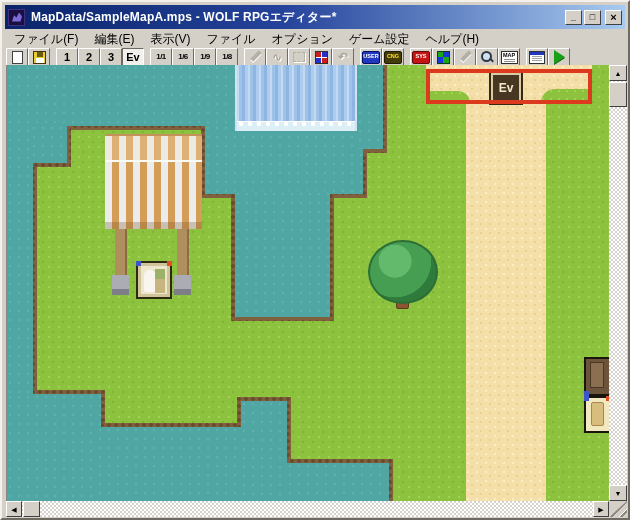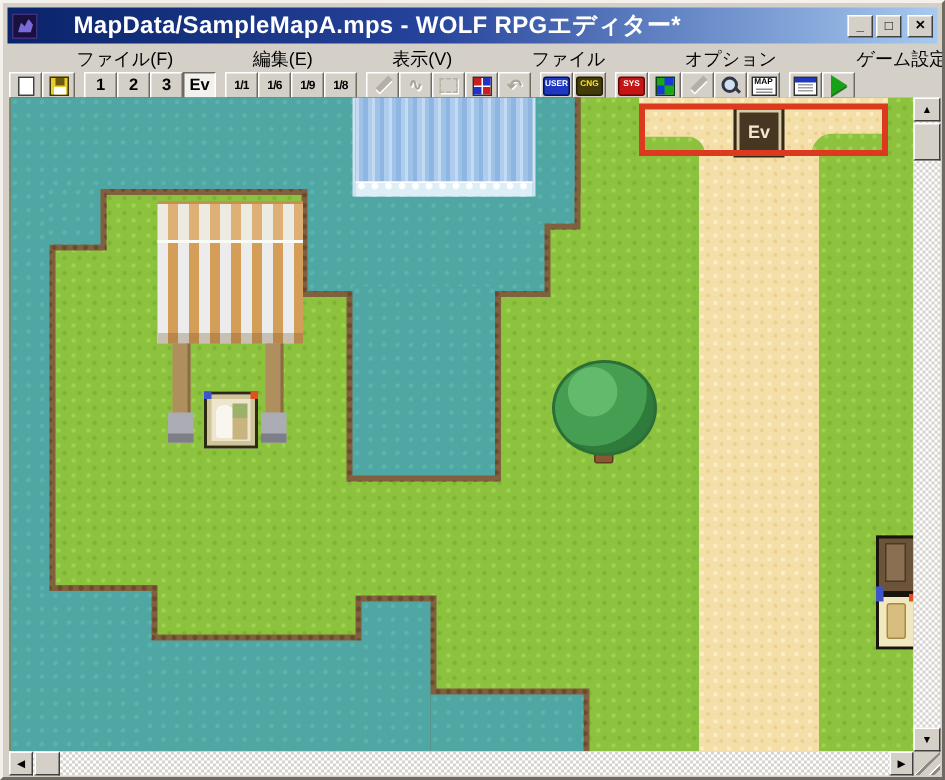--- a/index.html
+++ b/index.html
@@ -13,33 +13,33 @@
     overflow:hidden;
   }
   
   .titlebar{position:absolute;left:3px;top:3px;right:3px;height:24px;
     background:linear-gradient(90deg,#0A246A 0%,#25439B 45%,#A6CAF0 100%);
     display:flex;align-items:center;padding:0 3px;}
   .app-icon{width:17px;height:17px;background:#1a1040;border:1px solid #403080;
     position:relative;flex:0 0 auto;}
   .app-icon:before{content:"";position:absolute;left:3px;top:3px;width:10px;height:9px;
     background:#7a6ad8;clip-path:polygon(0 100%,20% 30%,45% 55%,70% 0,100% 45%,85% 100%);}
-  .title-text{color:#fff;font-size:16px;font-weight:bold;margin-left:24px;
+  .title-text{color:#fff;font-size:12px;font-weight:bold;margin-left:6px;
     white-space:nowrap;overflow:hidden;flex:1 1 auto;letter-spacing:.2px;}
   .tb-ctl{width:17px;height:15px;background:#D4D0C8;margin-left:2px;flex:0 0 auto;
     border-top:1px solid #fff;border-left:1px solid #fff;
     border-right:1px solid #404040;border-bottom:1px solid #404040;
     font-size:9px;font-weight:bold;color:#000;display:flex;align-items:center;justify-content:center;
     line-height:1;}
   .tb-ctl.close{margin-left:4px;font-size:11px;}
   .tb-ctl.min{align-items:flex-end;padding-bottom:2px;}
   
   .menubar{position:absolute;left:4px;top:29px;right:4px;height:17px;
     display:flex;align-items:center;font-size:12px;color:#000;}
-  .menu-item{padding:14px 8px;white-space:nowrap;margin-left:37px;}
+  .menu-item{padding:14px 8px;white-space:nowrap;}
   
   .toolbar{position:absolute;left:4px;top:46px;right:4px;height:17px;
     display:flex;align-items:flex-start;}
   .sep{width:6px;height:18px;flex:0 0 auto;}
   .btn{width:22px;height:18px;background:#D4D0C8;flex:0 0 auto;
     border-top:1px solid #fff;border-left:1px solid #fff;
     border-right:1px solid #6F6B63;border-bottom:1px solid #6F6B63;
     display:flex;align-items:center;justify-content:center;
     font-weight:bold;font-size:11px;color:#000;line-height:1;position:relative;padding:0;}
   .btn.pressed{background:#F2F1EE;
@@ -173,20 +173,21 @@
     <div class="tb-ctl close">×</div>
   </div>
 
   <div class="menubar">
     <span class="menu-item">ファイル(F)</span>
     <span class="menu-item">編集(E)</span>
     <span class="menu-item">表示(V)</span>
     <span class="menu-item">ファイル</span>
     <span class="menu-item">オプション</span>
     <span class="menu-item">ゲーム設定</span>
+    <span class="menu-item">ヘルプ(H)</span>
   </div>
 
   <div class="toolbar">
     <button class="btn">
         <span class="ic ic-new"></span>
       </button>
     <button class="btn">
         <span class="ic ic-save"></span>
       </button>
     <span class="sep"></span>

